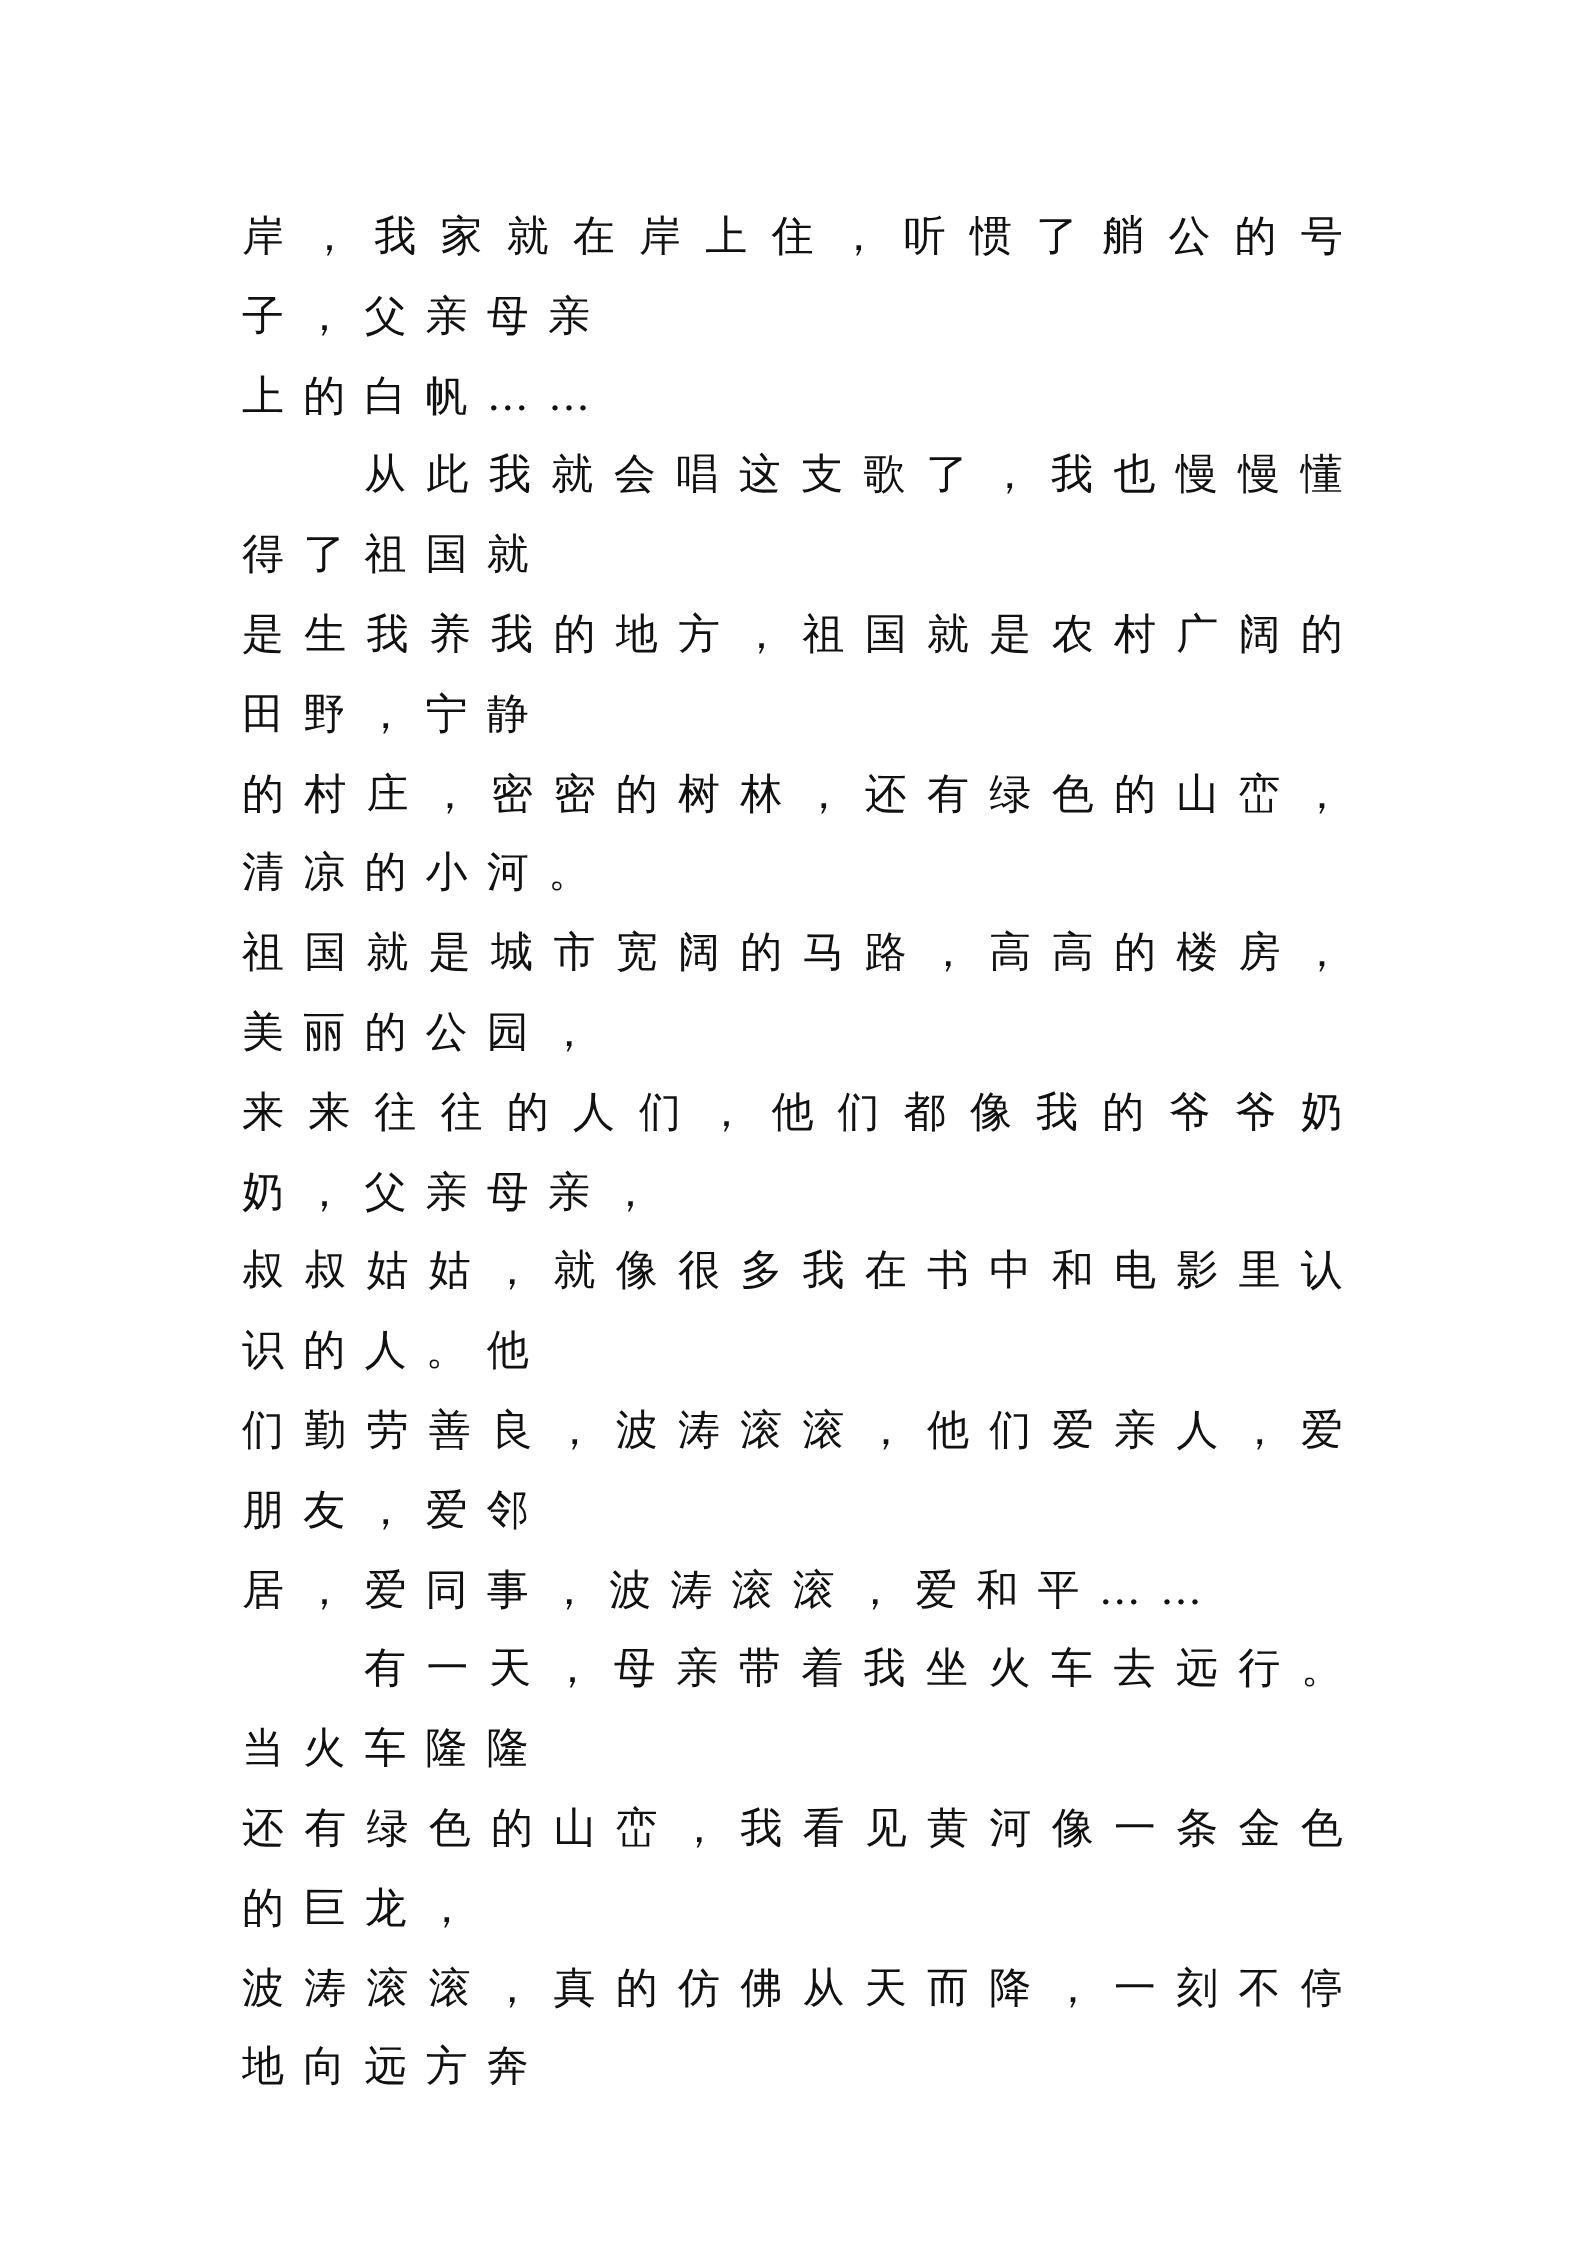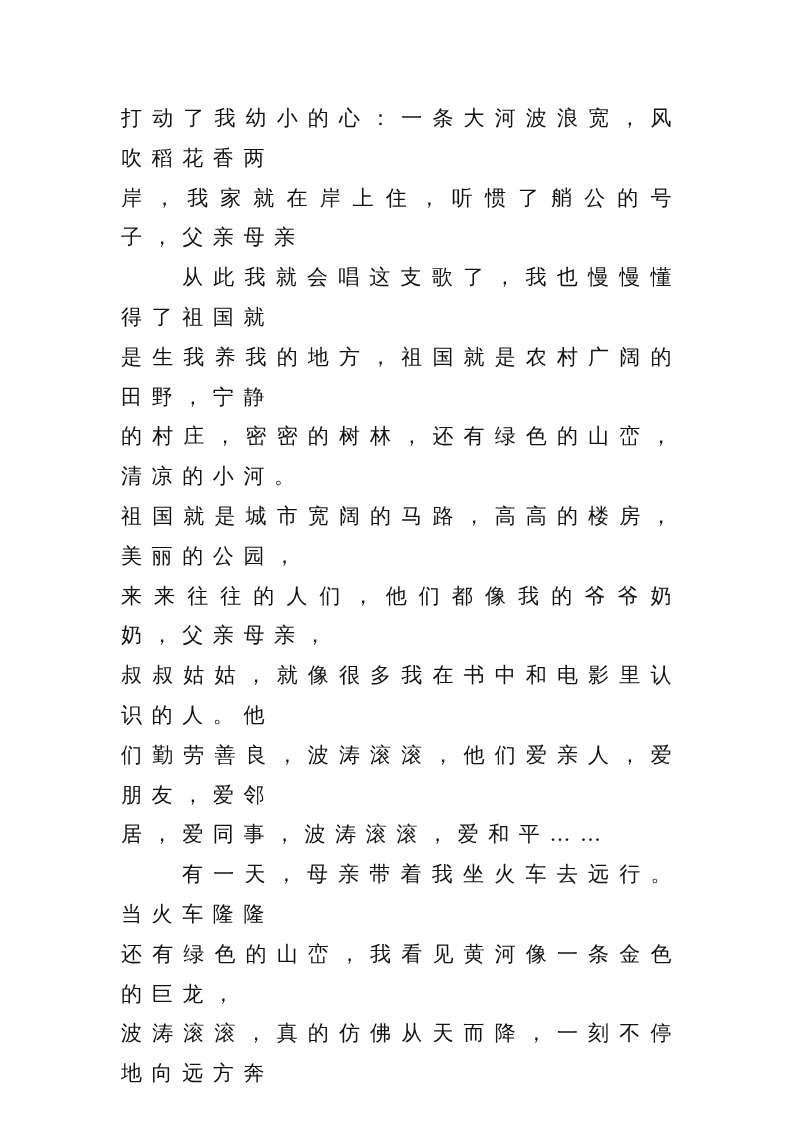--- a/index.html
+++ b/index.html
@@ -32,22 +32,22 @@
     }
     .indent {
       text-indent: 61px;
     }
   </style>
 </head>
 <body>
 
 <div class="page">
   <div class="para">
-    <div>打动了我幼小的心：一条大河波浪宽，风吹稻花香两</div>
     <div>岸，我家就在岸上住，听惯了艄公的号子，父亲母亲</div>
+    <div>上的白帆……</div>
   </div>
   <div class="para">
     <div class="indent">从此我就会唱这支歌了，我也慢慢懂得了祖国就</div>
     <div>是生我养我的地方，祖国就是农村广阔的田野，宁静</div>
     <div>的村庄，密密的树林，还有绿色的山峦，清凉的小河。</div>
     <div>祖国就是城市宽阔的马路，高高的楼房，美丽的公园，</div>
     <div>来来往往的人们，他们都像我的爷爷奶奶，父亲母亲，</div>
     <div>叔叔姑姑，就像很多我在书中和电影里认识的人。他</div>
     <div>们勤劳善良，波涛滚滚，他们爱亲人，爱朋友，爱邻</div>
     <div>居，爱同事，波涛滚滚，爱和平……</div>

